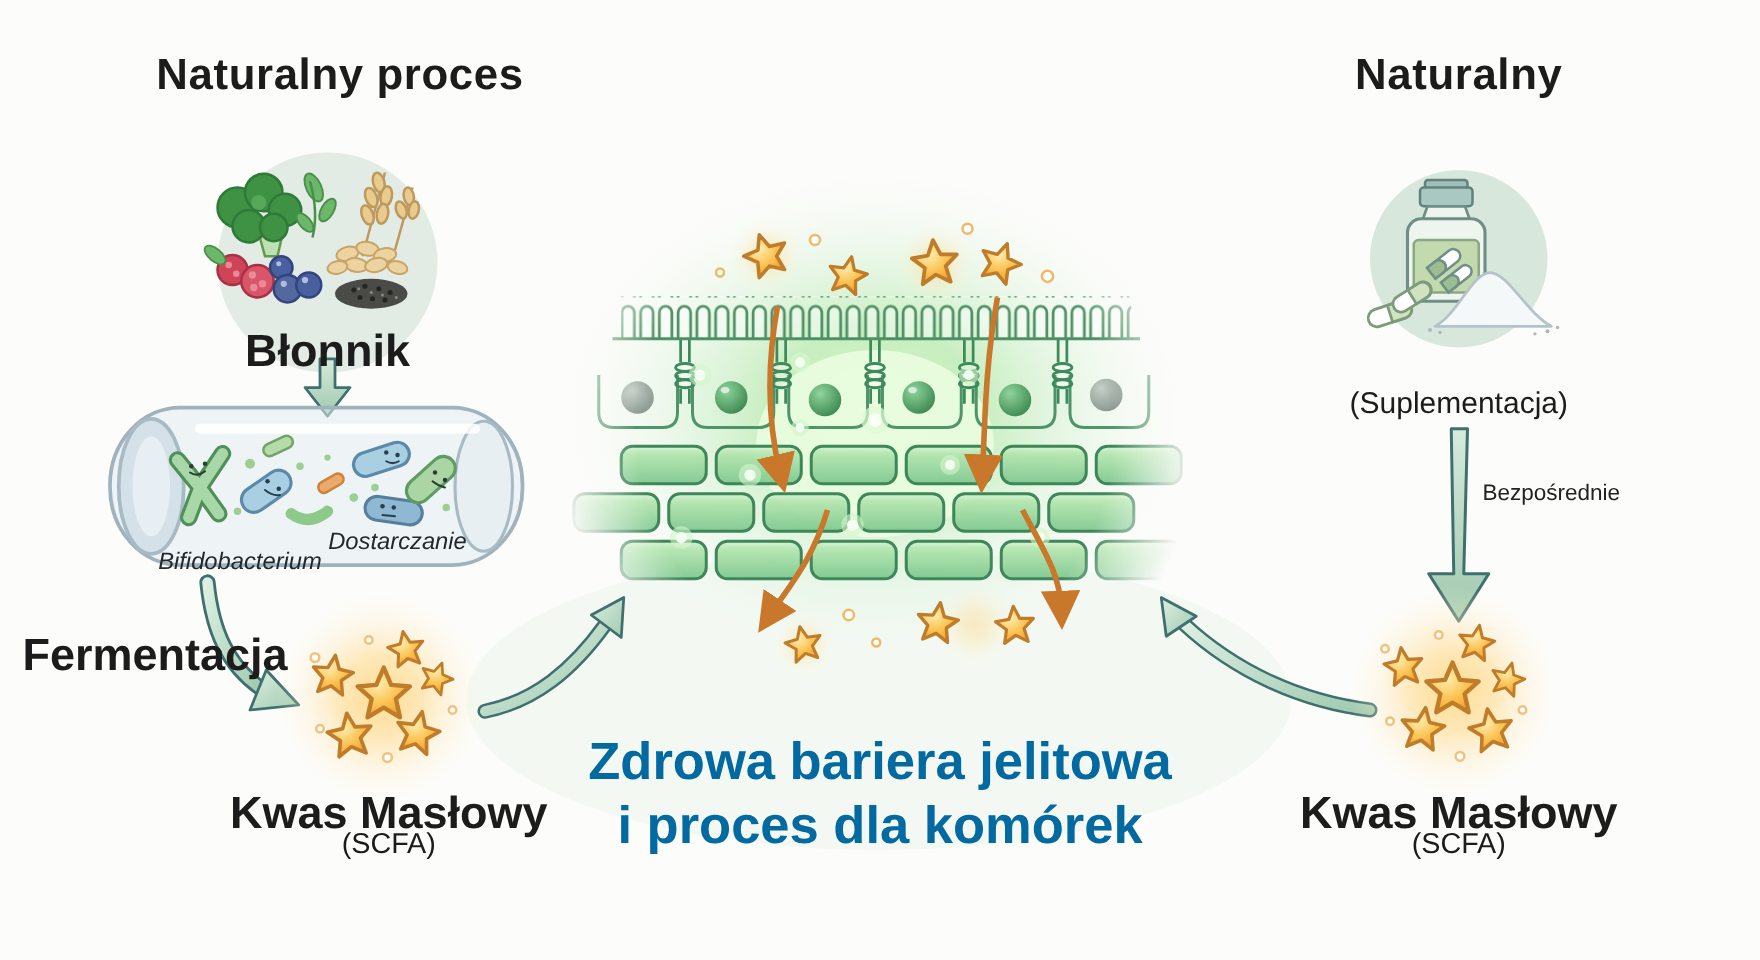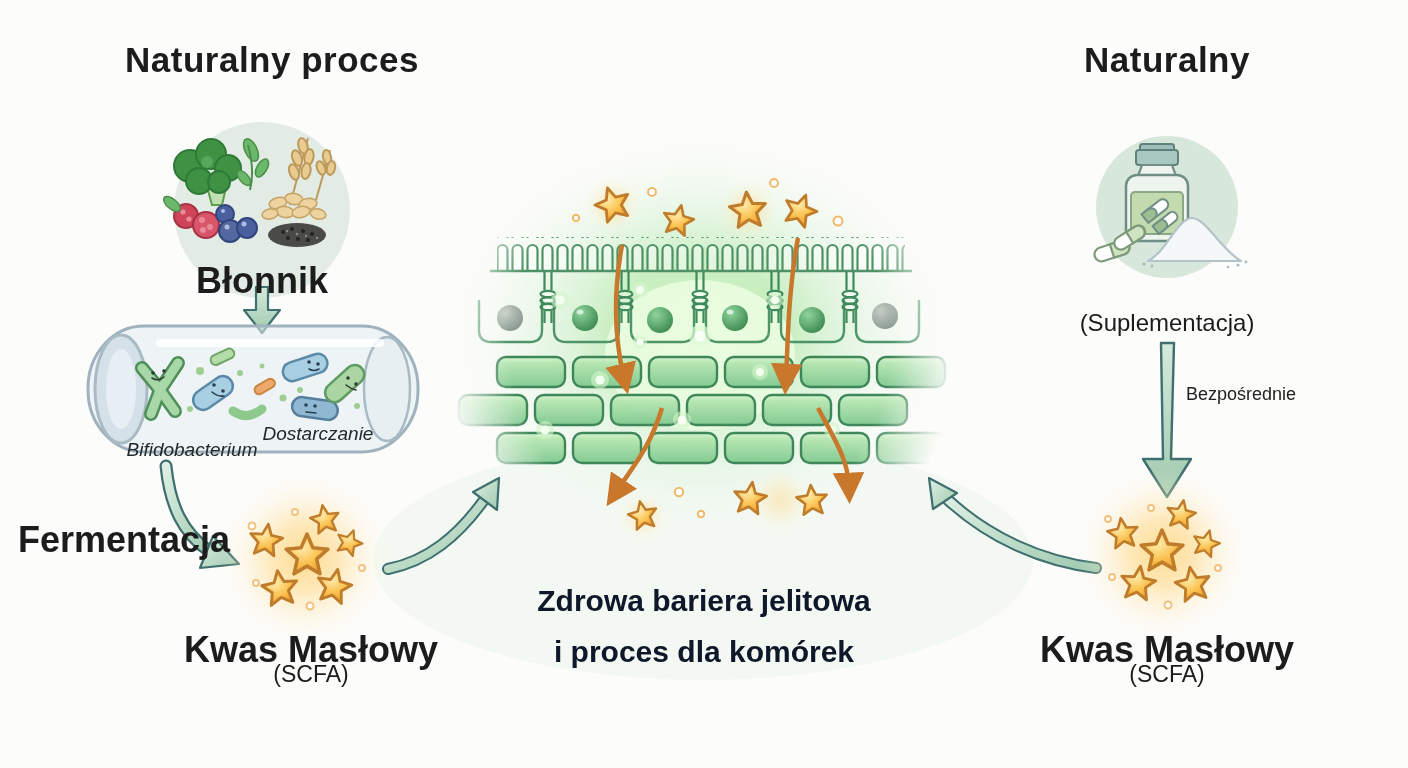--- a/index.html
+++ b/index.html
@@ -7,21 +7,21 @@
   .stage{position:relative;width:1408px;height:768px;background:#fcfcfa;overflow:hidden;}
   .stage svg.art{position:absolute;left:0;top:0;}
   .txt{position:absolute;color:#1c1c1c;white-space:nowrap;}
   .centered{transform:translateX(-50%);text-align:left;}
   .title{font-size:35px;font-weight:700;letter-spacing:.5px;}
   .label-lg{font-size:36px;font-weight:600;}
   .label-md{font-size:26px;font-weight:600;}
   .label-sub{font-size:23px;font-weight:400;}
   .label-sub-sm{font-size:24px;font-weight:400;}
   .bacteria{font-size:19px;font-style:italic;font-weight:400;color:#23282c;}
-  .caption{font-size:30px;font-weight:700;color:#0f172a;line-height:1.22;}
+  .caption{font-size:42px;font-weight:700;color:#0369a1;line-height:1.22;}
   .delivery{font-size:18px;font-weight:500;line-height:29px;color:#222;}
 </style>
 </head>
 <body>
 
 <div class="stage">
 
 <svg class="art" width="1408" height="768" viewBox="0 0 1408 768">
   <defs>
     <radialGradient id="goldGrad" cx="38%" cy="32%" r="75%">
@@ -475,21 +475,21 @@
     </g>
   </g>
 </svg>
 
   <div class="txt title centered" style="left:272px;top:40px;">Naturalny proces</div>
   <div class="txt title centered" style="left:1167px;top:40px;">Naturalny</div>
 
   <div class="txt label-lg centered" style="left:262px;top:260px;">Błonnik</div>
   <div class="txt bacteria centered" style="left:192px;top:423px;margin-top:16px;">Bifidobacterium</div>
   <div class="txt bacteria centered" style="left:318px;top:423px;">Dostarczanie</div>
-  <div class="txt label-lg" style="left:18px;top:503px;font-weight:600;margin-top:16px;">Fermentacja</div>
+  <div class="txt label-lg" style="left:18px;top:503px;font-weight:600;">Fermentacja</div>
   <div class="txt label-lg centered" style="left:311px;top:629px;">Kwas Masłowy</div>
   <div class="txt label-sub centered" style="left:311px;top:661px;">(SCFA)</div>
 
   <div class="txt caption centered" style="left:704px;top:583px;">Zdrowa bariera jelitowa</div>
   <div class="txt caption centered" style="left:704px;top:634px;">i proces dla komórek</div>
 
   <div class="txt label-sub-sm centered" style="left:1167px;top:309px;">(Suplementacja)</div>
   <div class="txt delivery" style="left:1186px;top:380px;">
     <div>Bezpośrednie</div>
   </div>

